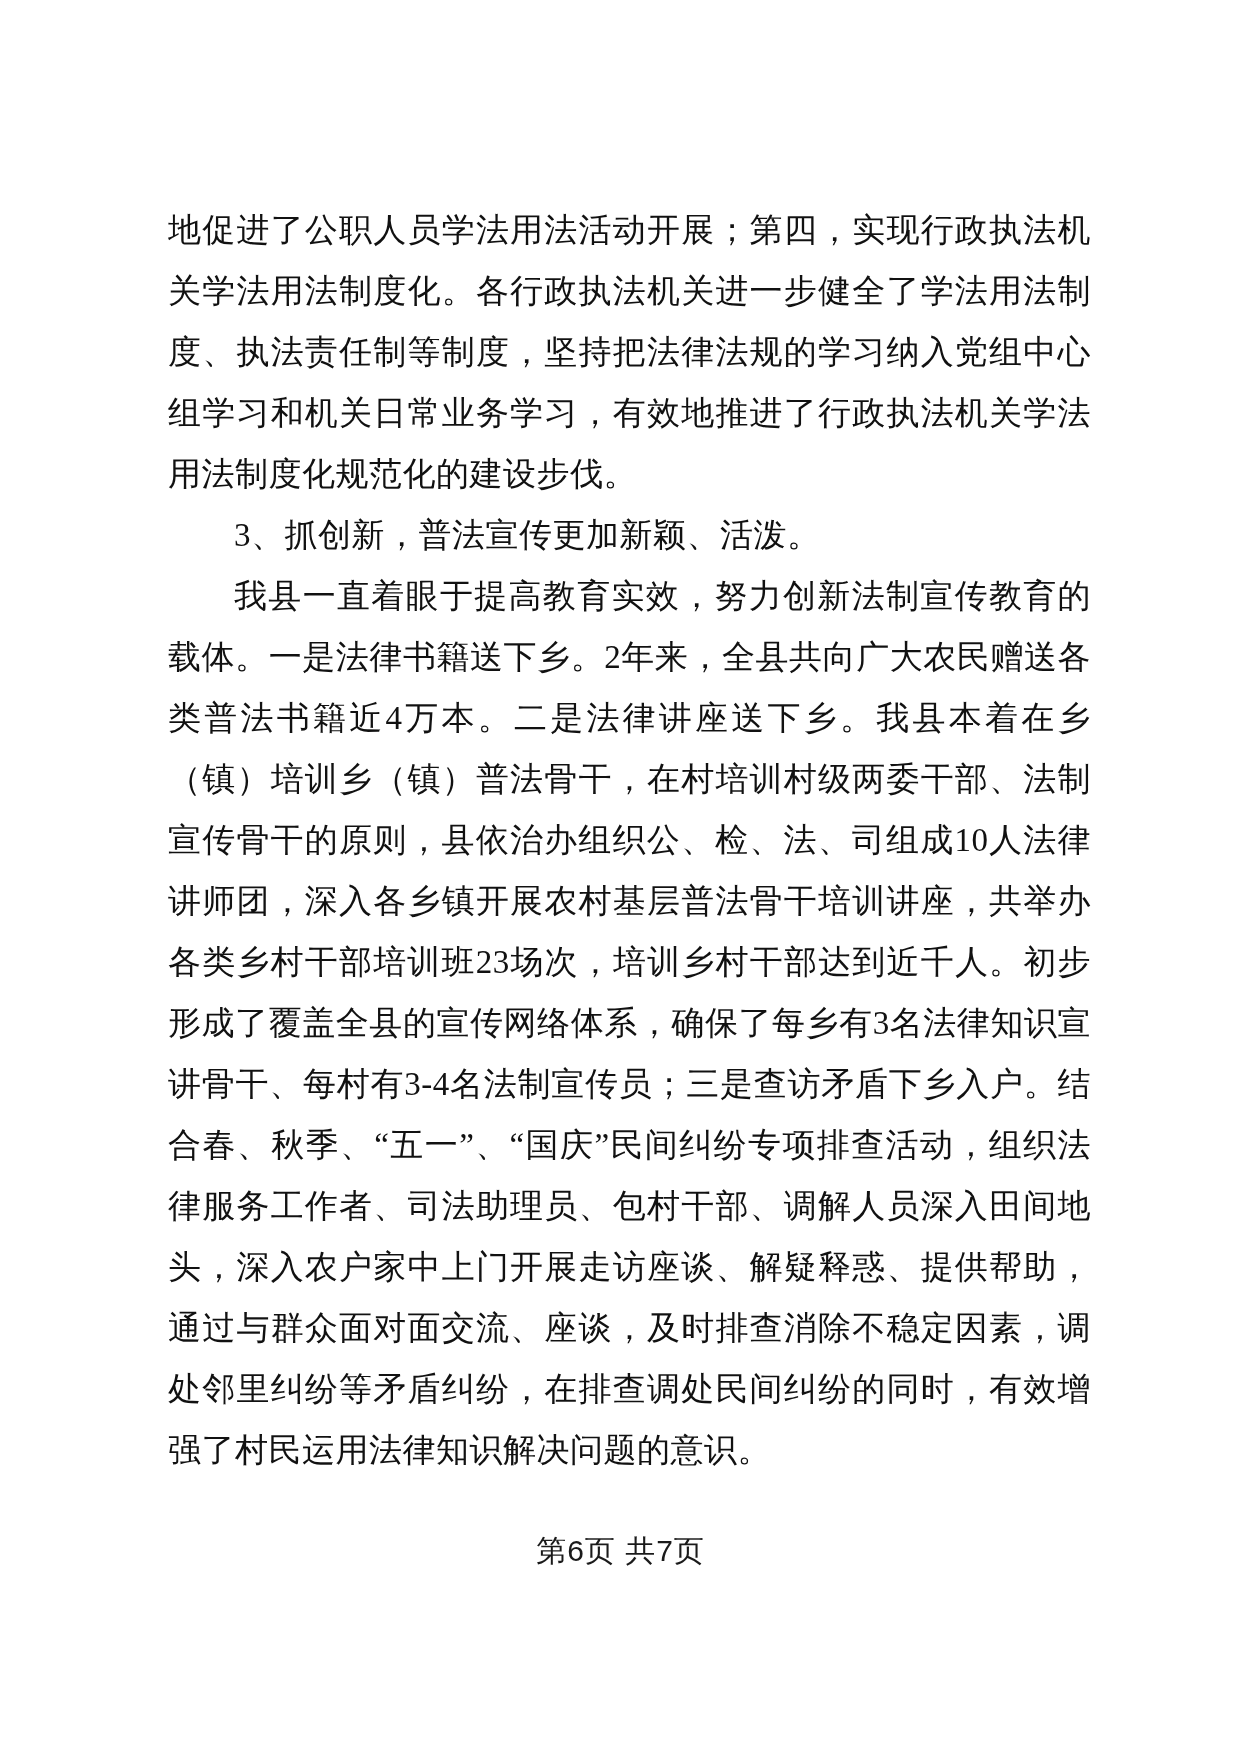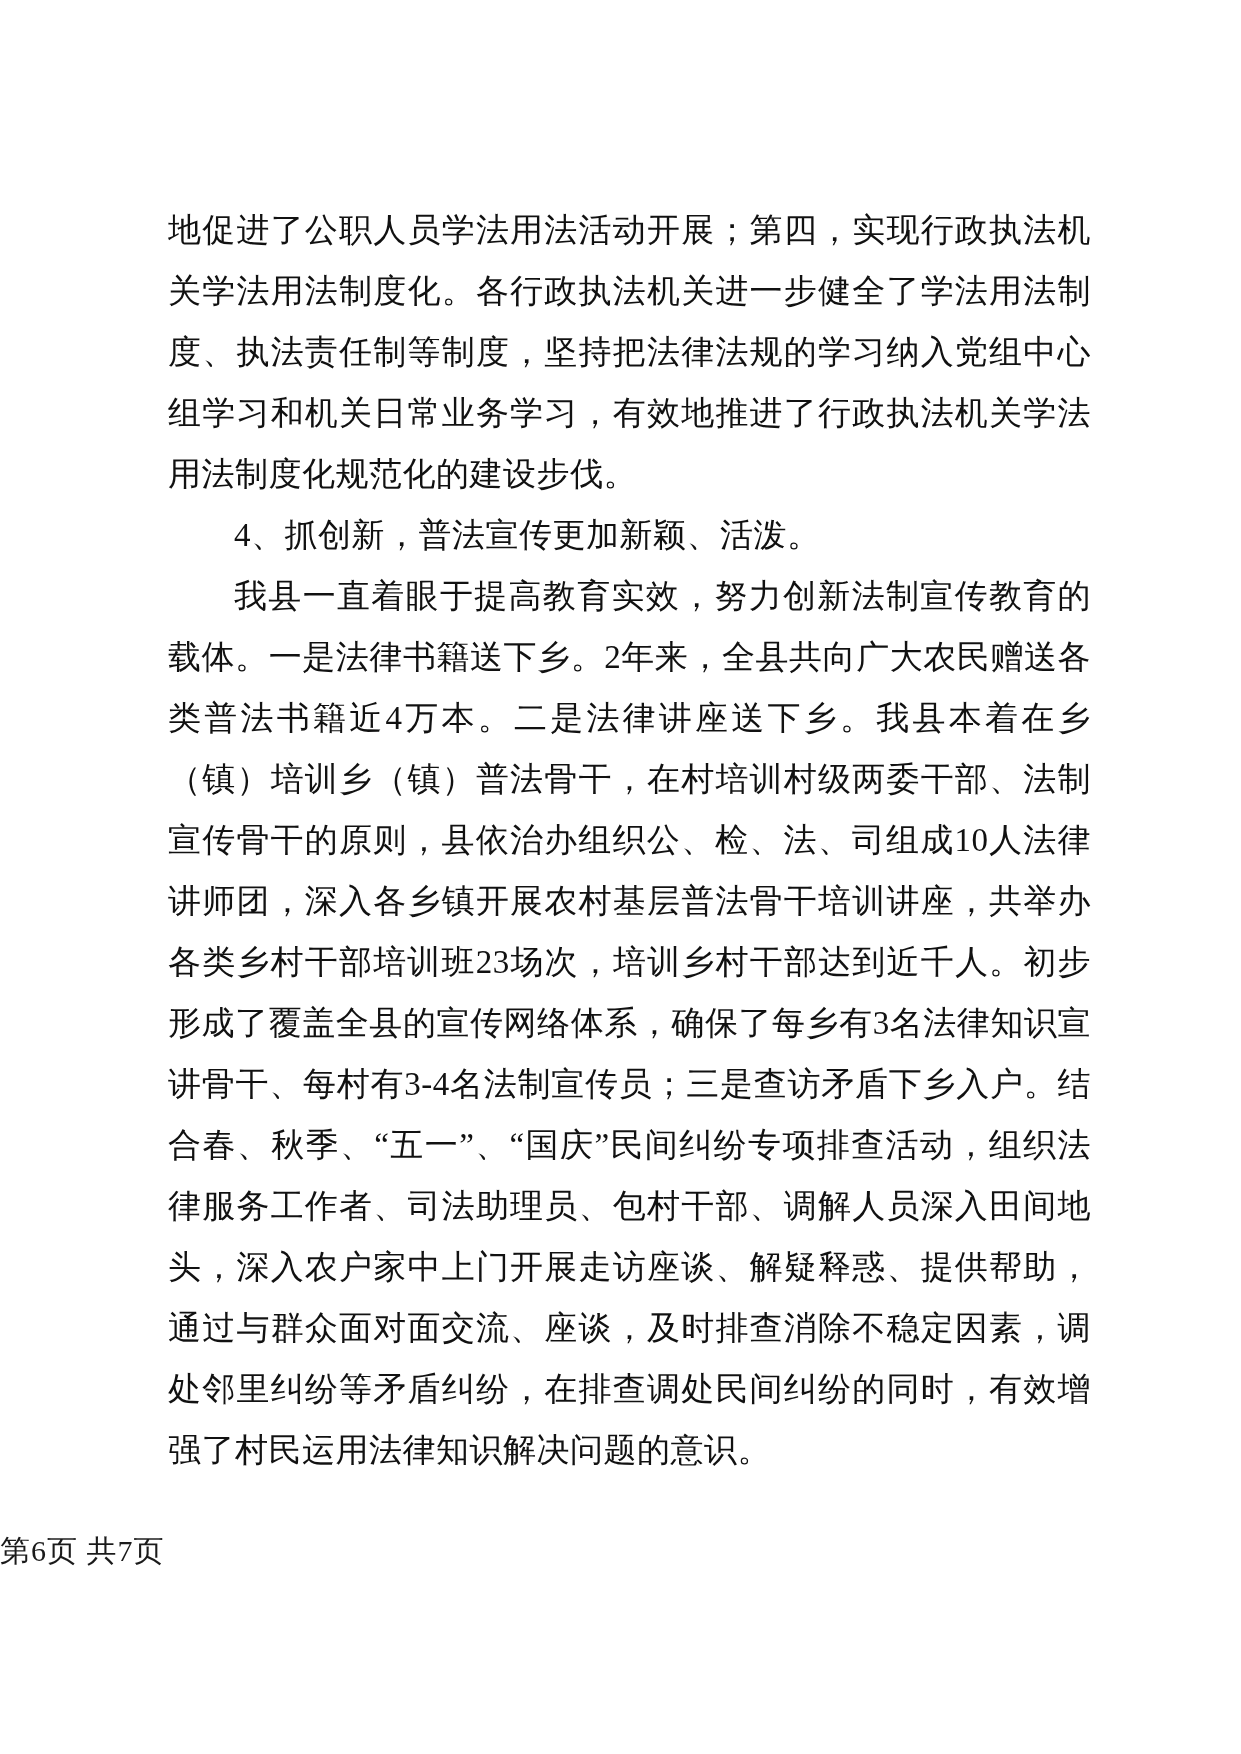--- a/index.html
+++ b/index.html
@@ -39,33 +39,33 @@
     white-space: pre-wrap;
   }
   .para.indent {
     text-indent: 66px;
   }
   .footer {
     position: absolute;
     left: 0;
     right: 0;
     bottom: 182px;
-    text-align: left;
+    text-align: center;
     font-size: 30px;
     letter-spacing: 1px;
     color: #1a1a1a;
-    font-family: Liberation Serif, serif;
+    font-family: Liberation Sans, sans-serif;
   }
 </style>
 </head>
 <body>
 
 <div class="page">
 
   <div class="body-text">
     <p class="para">地促进了公职人员学法用法活动开展；第四，实现行政执法机关学法用法制度化。各行政执法机关进一步健全了学法用法制度、执法责任制等制度，坚持把法律法规的学习纳入党组中心组学习和机关日常业务学习，有效地推进了行政执法机关学法用法制度化规范化的建设步伐。</p>
-    <p class="para indent">4、抓创新，普法宣传更加新颖、活泼。</p>
+    <p class="para indent">3、抓创新，普法宣传更加新颖、活泼。</p>
     <p class="para indent">我县一直着眼于提高教育实效，努力创新法制宣传教育的载体。一是法律书籍送下乡。2年来，全县共向广大农民赠送各类普法书籍近4万本。二是法律讲座送下乡。我县本着在乡（镇）培训乡（镇）普法骨干，在村培训村级两委干部、法制宣传骨干的原则，县依治办组织公、检、法、司组成10人法律讲师团，深入各乡镇开展农村基层普法骨干培训讲座，共举办各类乡村干部培训班23场次，培训乡村干部达到近千人。初步形成了覆盖全县的宣传网络体系，确保了每乡有3名法律知识宣讲骨干、每村有3-4名法制宣传员；三是查访矛盾下乡入户。结合春、秋季、“五一”、“国庆”民间纠纷专项排查活动，组织法律服务工作者、司法助理员、包村干部、调解人员深入田间地头，深入农户家中上门开展走访座谈、解疑释惑、提供帮助，通过与群众面对面交流、座谈，及时排查消除不稳定因素，调处邻里纠纷等矛盾纠纷，在排查调处民间纠纷的同时，有效增强了村民运用法律知识解决问题的意识。</p>
   </div>
 
   <div class="footer">第6页 共7页</div>
 
 </div>
 
 </body></html>

